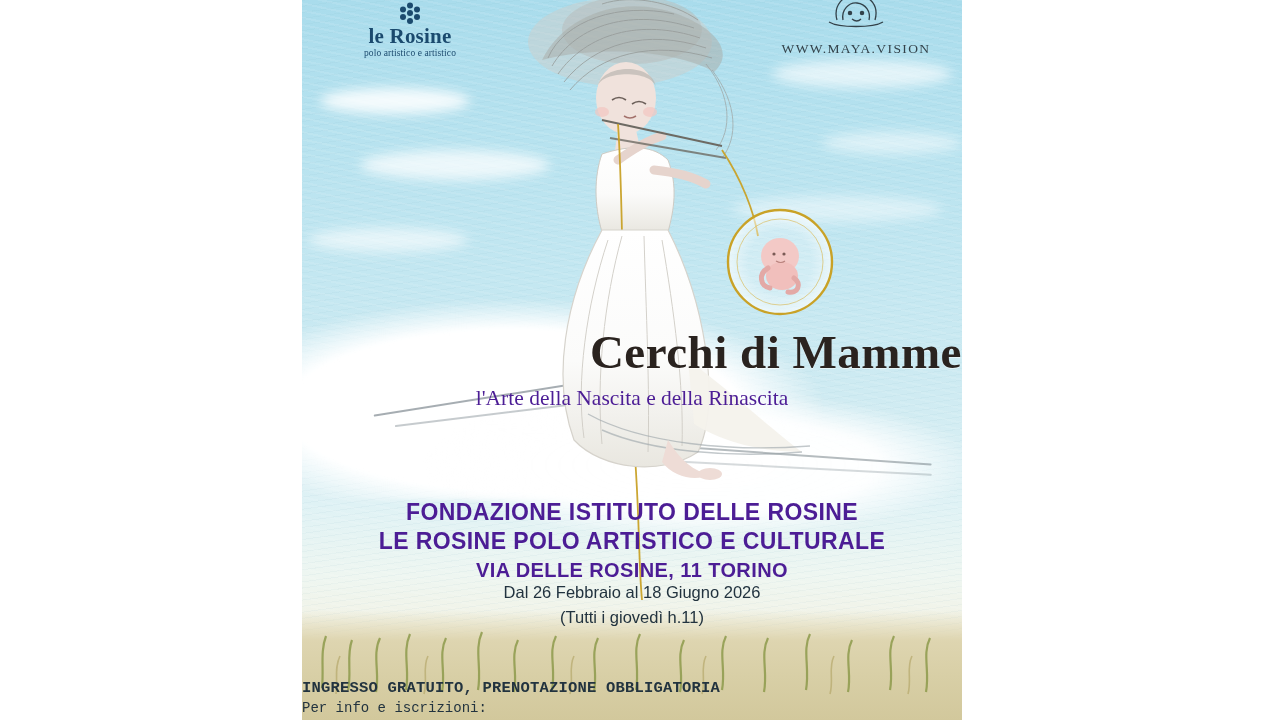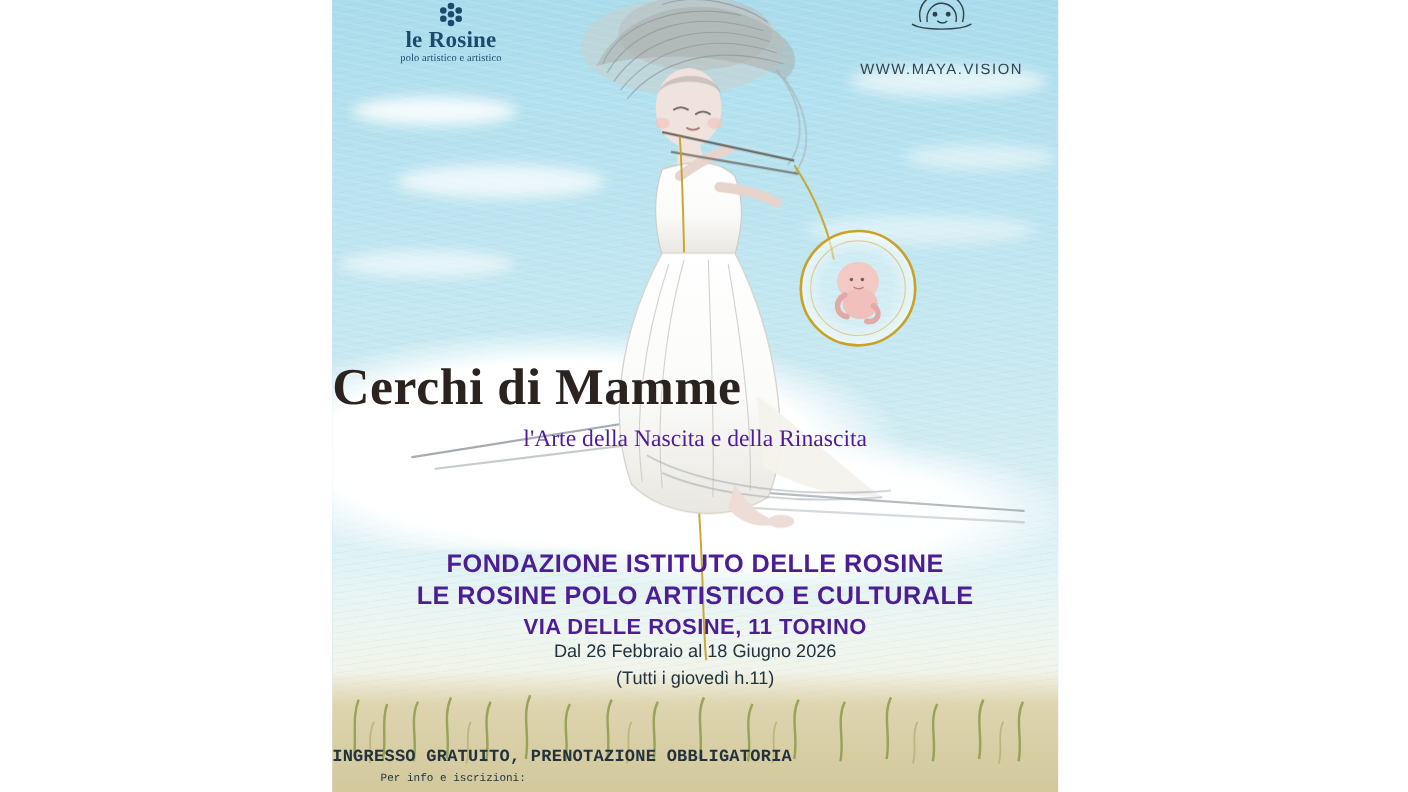--- a/index.html
+++ b/index.html
@@ -150,33 +150,33 @@
     width: 180px;
     text-align: center;
     color: #2b2b2b;
   }
   .logo-maya .mark {
     width: 74px; height: 54px;
     margin: 0 auto;
     display: block;
   }
   .logo-maya .url {
-    font-family: Liberation Sans, sans-serif;
+    font-family: Liberation Serif, serif;
     font-size: 13.5px;
     letter-spacing: 1.4px;
     color: #33424a;
-    margin-top: 15px;
+    margin-top: 1px;
   }
 
   
   .title {
     position: absolute;
     left: 0; right: 0;
     top: 325px;
-    text-align: left;
+    text-align: right;
     font-family: "Liberation Serif", serif;
     font-weight: bold;
     font-size: 47px;
     letter-spacing: .5px;
     color: #2a231f;
     text-shadow: 0 1px 0 rgba(255,255,255,.5);
   }
   .subtitle {
     position: absolute;
     left: 0; right: 0;
@@ -229,23 +229,22 @@
     font-family: Liberation Mono, monospace;
     padding-bottom: 2px;
   }
   .footer .free {
     font-weight: bold;
     font-size: 15.5px;
     letter-spacing: .2px;
     line-height: 22px;
   }
   .footer .info {
-    font-size: 10px;
+    font-size: 14px;
     line-height: 19px;
-    margin-left: 44px;
   }
   .footer .mail {
     font-weight: bold;
     font-style: italic;
     font-size: 15px;
     line-height: 19px;
   }
 
   .sidebar-left, .sidebar-right {
     position: absolute;

